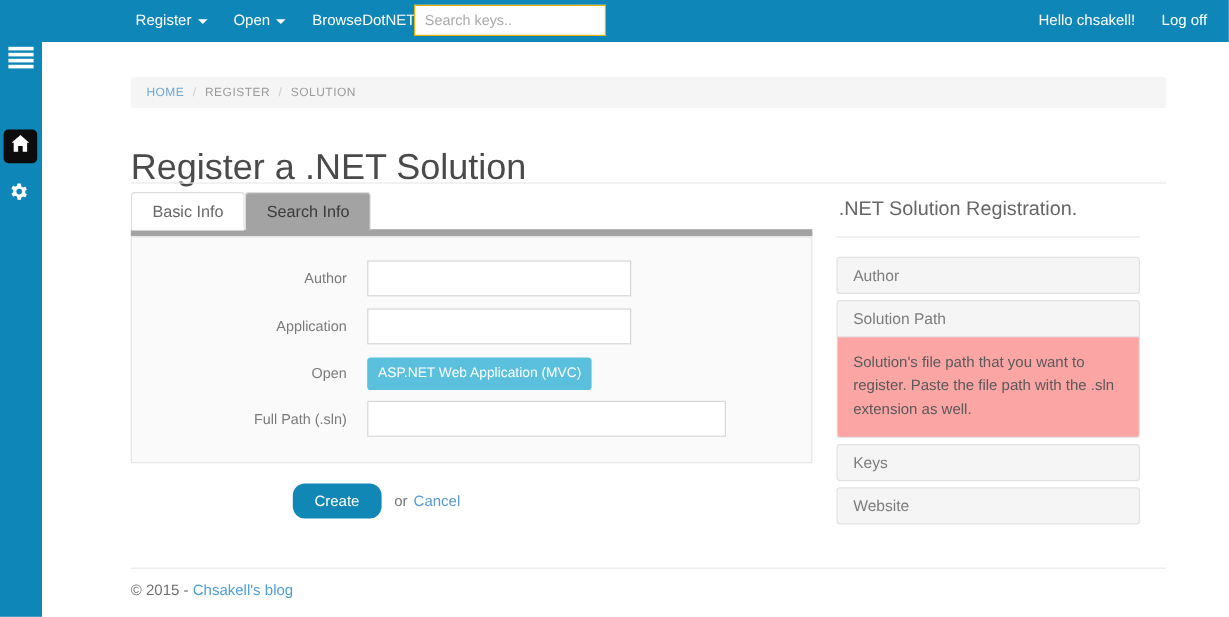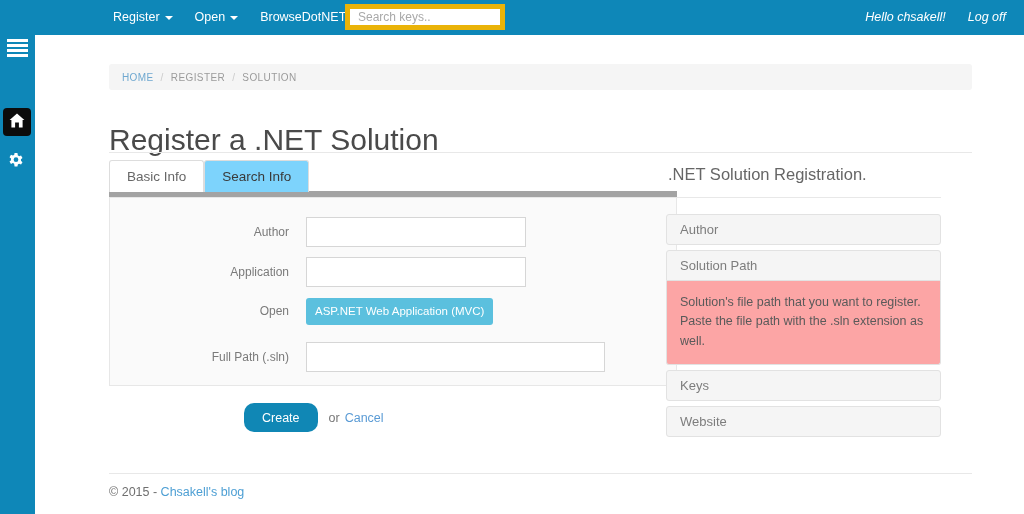--- a/index.html
+++ b/index.html
@@ -47,38 +47,37 @@
     border-right: 4px solid transparent;
     border-top: 4px solid #ffffff;
     vertical-align: middle;
   }
   .search-wrap {
     position: absolute;
     left: 345px; top: 4px;
   }
   .search-input {
     width: 160px; height: 26px;
-    border: 5px solid #eab308;
+    border: 1px solid #eab308;
     background: #ffffff;
     padding: 0 8px;
     font-size: 12px;
     font-family: "Liberation Sans", sans-serif;
     color: #555;
     outline: none;
     border-radius: 0;
   }
   .search-input::placeholder { color: #a9a9a9; }
   .nav-right {
     position: absolute;
     right: 18px; top: 0;
     height: 35px;
     display: flex;
     align-items: center;
     gap: 22px;
-    font-style: italic;
   }
 
   
   .sidebar {
     position: absolute;
     left: 0; top: 0;
     width: 35px; height: 514px;
     background: #0e87b8;
     z-index: 20;
   }
@@ -184,21 +183,21 @@
     margin-bottom: -1px;
     white-space: nowrap;
   }
   .tab.white {
     background: #ffffff;
     border-color: #dddddd;
     border-bottom-color: #ffffff;
     color: #676767;
   }
   .tab.grey {
-    background: #7dd3fc;
+    background: #a3a3a3;
     border-color: #dddddd;
     color: #3a3a3a;
   }
 
   
   .form-panel {
     position: absolute;
     left: 74px; top: 162px;
     width: 568px; height: 189px;
     background: #fafafa;
@@ -275,22 +274,22 @@
     font-size: 12.5px;
     color: #5a9bd5;
     margin-left: 5px;
     text-decoration: none;
     cursor: pointer;
   }
 
   
   .aside {
     position: absolute;
-    left: 631px; top: 130px;
-    width: 275px;
+    left: 662px; top: 130px;
+    width: 253px;
   }
   .aside-title {
     font-size: 16.5px;
     color: #666666;
     font-weight: 400;
     margin: 0;
     padding: 0 0 13px 2px;
     white-space: nowrap;
   }
   .aside-rule {
@@ -425,21 +424,21 @@
     <div class="form-row" style="top:57px;">
       <div class="form-label">Application</div>
       <input class="form-input input-narrow" type="text" placeholder="" style="">
     </div>
 
     <div class="form-row" style="top:96px;">
       <div class="form-label">Open</div>
       <div class="type-badge" style="background: rgb(91, 192, 222);">ASP.NET Web Application (MVC)</div>
     </div>
 
-    <div class="form-row" style="top:142px;">
+    <div class="form-row" style="top:134px;">
       <div class="form-label">Full Path (.sln)</div>
       <input class="form-input input-wide" type="text" placeholder="" style="">
     </div>
 
   </div>
 
   <div class="actions">
     <button class="btn-create" style="background: rgb(16, 135, 181);">Create</button>
     <span class="or-text">or</span>
     <a class="cancel-link" href="#">Cancel</a>

